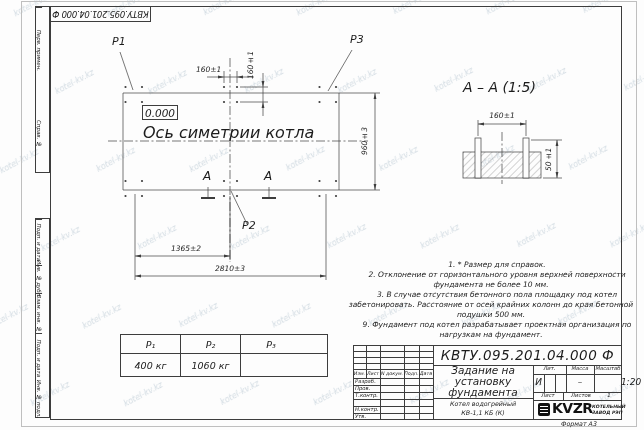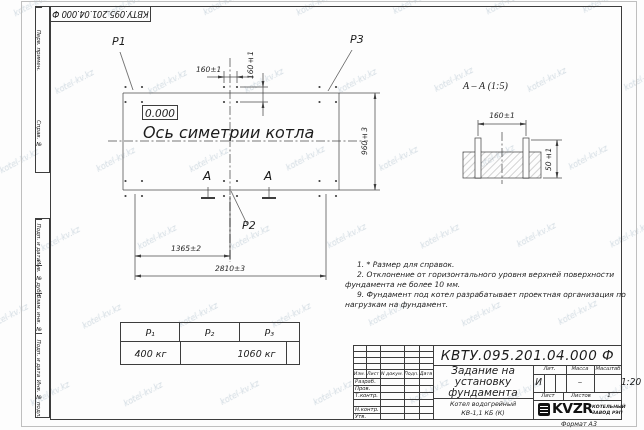--- a/index.html
+++ b/index.html
@@ -6,21 +6,21 @@
   #page{position:relative;width:644px;height:430px;background:#fdfdfd;overflow:hidden;
         font-family:"DejaVu Sans",sans-serif;color:#1c1c1c;}
   .abs{position:absolute;}
   .t{position:absolute;font-style:italic;color:#1c1c1c;white-space:nowrap;line-height:1.1;}
   .c{display:flex;align-items:center;justify-content:center;text-align:center;}
   .v{writing-mode:vertical-rl;transform:rotate(180deg);display:flex;align-items:center;justify-content:center;}
   .hl{position:absolute;height:1px;background:#3d3d3d;}
   .vl{position:absolute;width:1px;background:#3d3d3d;}
   .box{position:absolute;border:1px solid #3d3d3d;box-sizing:border-box;}
   .thin{border:1px solid #bfbfbf;}
-  .wrap{white-space:normal;}
+  .wrap{white-space:normal;text-align:center;}
   svg text{font-family:"DejaVu Sans",sans-serif;}
 </style>
 </head>
 <body>
 
 <div id="page">
 
   <svg class="abs" width="644" height="430" style="left:0;top:0">
     <defs>
       <pattern id="hatch" width="5" height="5" patternUnits="userSpaceOnUse" patternTransform="rotate(45)">
@@ -150,37 +150,38 @@
 
   <span class="t" style="left:196px;top:66px;font-size:7.5px;">160±1</span>
   <div class="t v" style="left:246px;top:50px;width:11px;height:30px;font-size:7.5px;">160±1</div>
   <div class="t v" style="left:360px;top:122px;width:11px;height:38px;font-size:7.5px;">960±3</div>
   <div class="t c" style="left:156px;top:245px;width:60px;font-size:7.5px;">1365±2</div>
   <div class="t c" style="left:205px;top:265px;width:50px;font-size:7.5px;">2810±3</div>
 
   <span class="t" style="left:203px;top:170px;font-size:12px;">А</span>
   <span class="t" style="left:264px;top:170px;font-size:12px;">А</span>
 
-  <span class="t" style="left:463px;top:80px;font-size:10px;font-family:Liberation Serif, serif;">А – А (1:5)</span>
+  <span class="t" style="left:463px;top:80px;font-size:14px;">А – А (1:5)</span>
   <div class="t c" style="left:486px;top:112px;width:32px;font-size:7.5px;">160±1</div>
   <div class="t v" style="left:544px;top:146px;width:11px;height:26px;font-size:7.5px;">50±1</div>
 
   <div class="abs" style="left:345px;top:260px;width:292px;font-style:italic;font-size:7.5px;line-height:10px;">
     <p class="wrap" style="margin:0;text-indent:12px;">1. * Размер для справок.</p>
     <p class="wrap" style="margin:0;text-indent:12px;">2. Отклонение от горизонтального уровня верхней поверхности фундамента не более 10 мм.</p>
+    <p class="wrap" style="margin:0;text-indent:12px;">3. В случае отсутствия бетонного пола площадку под котел забетонировать. Расстояние от осей крайних колонн до края бетонной подушки 500 мм.</p>
     <p class="wrap" style="margin:0;text-indent:12px;">9. Фундамент под котел разрабатывает проектная организация по нагрузкам на фундамент.</p>
   </div>
 
-  <div class="box" style="left:120px;top:322px;width:180px;height:43px;">
+  <div class="box" style="left:120px;top:334px;width:208px;height:43px;">
     <div style="display:flex;height:19px;border-bottom:1px solid #3d3d3d;box-sizing:border-box;">
       <div class="c" style="width:60px;border-right:1px solid #3d3d3d;box-sizing:border-box;font-style:italic;font-size:9.5px;">P₁</div>
       <div class="c" style="width:60px;border-right:1px solid #3d3d3d;box-sizing:border-box;font-style:italic;font-size:9.5px;">P₂</div>
       <div class="c" style="width:60px;font-style:italic;font-size:9.5px;">P₃</div>
     </div>
-    <div style="display:flex;height:23px;gap:46px;">
+    <div style="display:flex;height:23px;">
       <div class="c" style="width:60px;border-right:1px solid #3d3d3d;box-sizing:border-box;font-style:italic;font-size:9.5px;">400 кг</div>
       <div class="c" style="width:60px;border-right:1px solid #3d3d3d;box-sizing:border-box;font-style:italic;font-size:9.5px;">1060 кг</div>
     </div>
   </div>
 
   <div class="abs">
 
     <div class="vl" style="left:353px;top:345px;height:75px;"></div>
     <div class="hl" style="left:353px;top:345px;width:269px;"></div>
     <div class="hl" style="left:353px;top:351px;width:80px;"></div>

